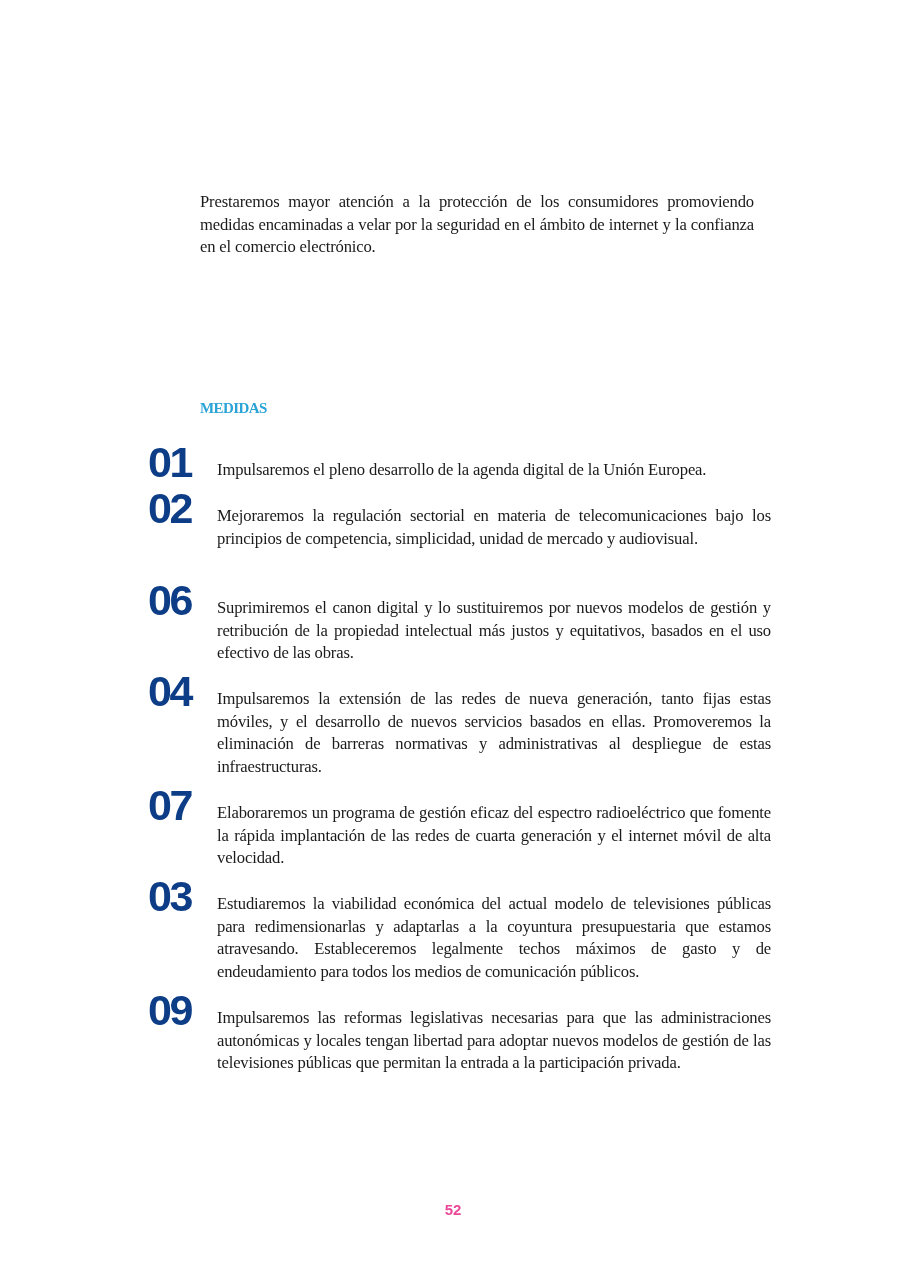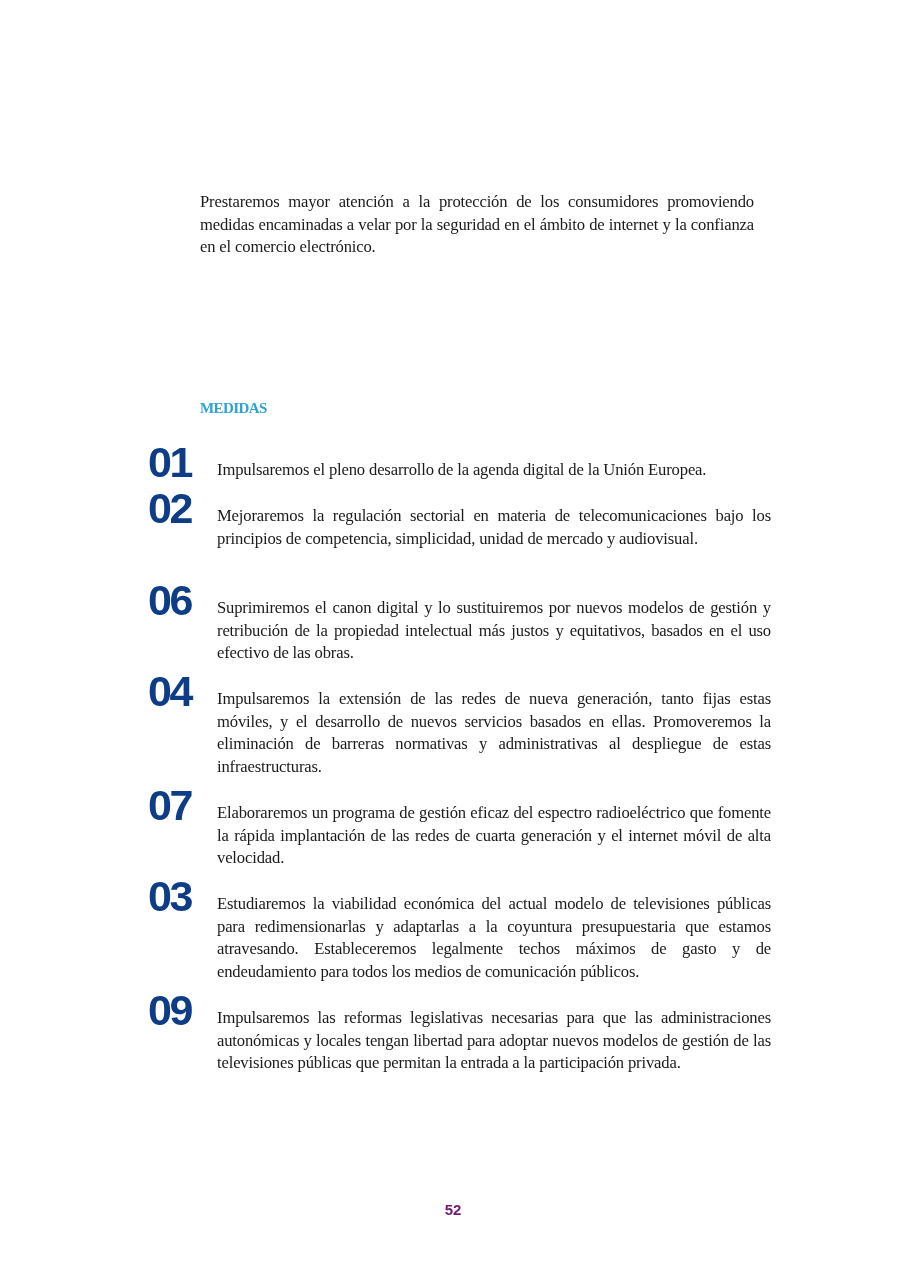--- a/index.html
+++ b/index.html
@@ -69,21 +69,21 @@
     }
     .page-number {
       position: absolute;
       left: 0;
       width: 906px;
       top: 1201px;
       text-align: center;
       font-family: "Liberation Sans", "DejaVu Sans", sans-serif;
       font-weight: bold;
       font-size: 15px;
-      color: #701a75;
+      color: #ec4899;
     }
   </style>
 </head>
 <body>
 
 <div class="page">
 
   <p class="para" style="top:191px;">Prestaremos mayor atención a la protección de los consumidores promoviendo medidas encaminadas a velar por la seguridad en el ámbito de internet y la confianza en el comercio electrónico.</p>
 
   <h2 class="heading">MEDIDAS</h2>

